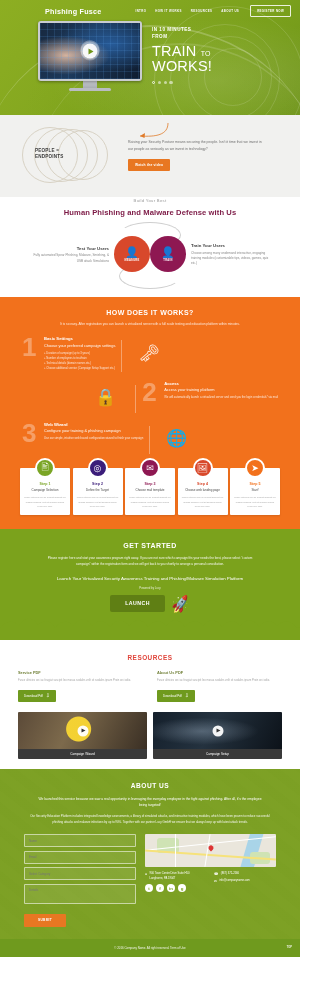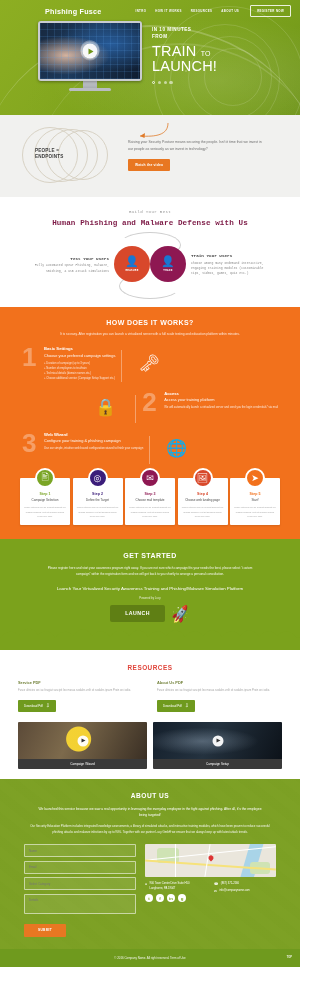--- a/index.html
+++ b/index.html
@@ -147,21 +147,21 @@
   .ep-text{
     font-size:3.5px; color:#6f6f6f; line-height:1.85; max-width:152px;
   }
   .btn-orange{
     display:inline-block; margin-top:5px;
     background:#e87722; color:#fff; font-size:3.3px; font-weight:bold;
     padding:4px 7px; border-radius:1px; letter-spacing:.2px; cursor:pointer;
   }
 
   
-  .build{ background:#fff; padding:13px 0 15px 0; text-align:center;font-family:Liberation Mono, monospace; }
+  .build{ background:#fff; padding:1px 0 15px 0; text-align:center; }
   .build-kicker{ font-size:4.2px; color:#9b9b9b; letter-spacing:.3px;}
   .build-title{
     font-size:7.6px; color:#7c1945; font-weight:bold; margin-top:5px; letter-spacing:.1px;
   }
   .build-row{
     margin-top:11px; display:flex; align-items:center; justify-content:center; gap:4px;
     position:relative;
   }
   .bcol{ width:80px; }
   .bcol.left{ text-align:right; }
@@ -386,21 +386,21 @@
         <div class="mon-base"></div>
       </div>
       <div class="hero-text">
         <div class="hero-kicker">
           <div>IN 10 MINUTES</div>
           <div>FROM</div>
         </div>
         <div class="hero-title">
           <div><span>TRAIN</span>
             <span class="to">TO</span></div>
-          <div>LAUNCH!</div>
+          <div>WORKS!</div>
         </div>
         <div class="dots">
           <span class="dot hollow"></span>
           <span class="dot"></span>
           <span class="dot"></span>
           <span class="dot"></span>
         </div>
       </div>
     </div>
   </section>

